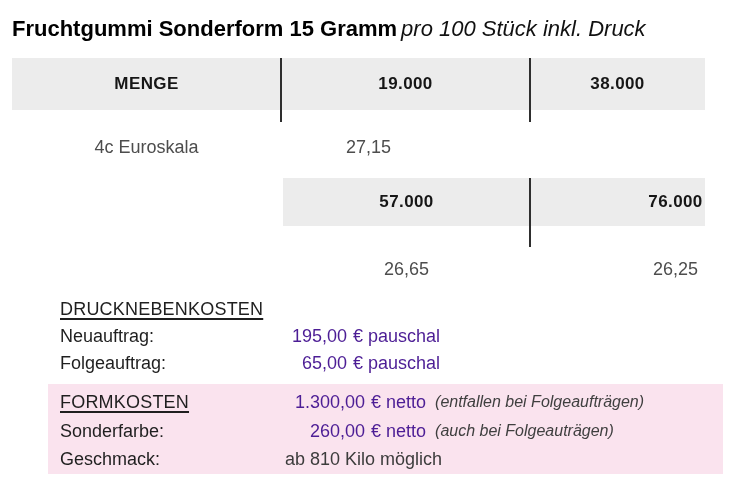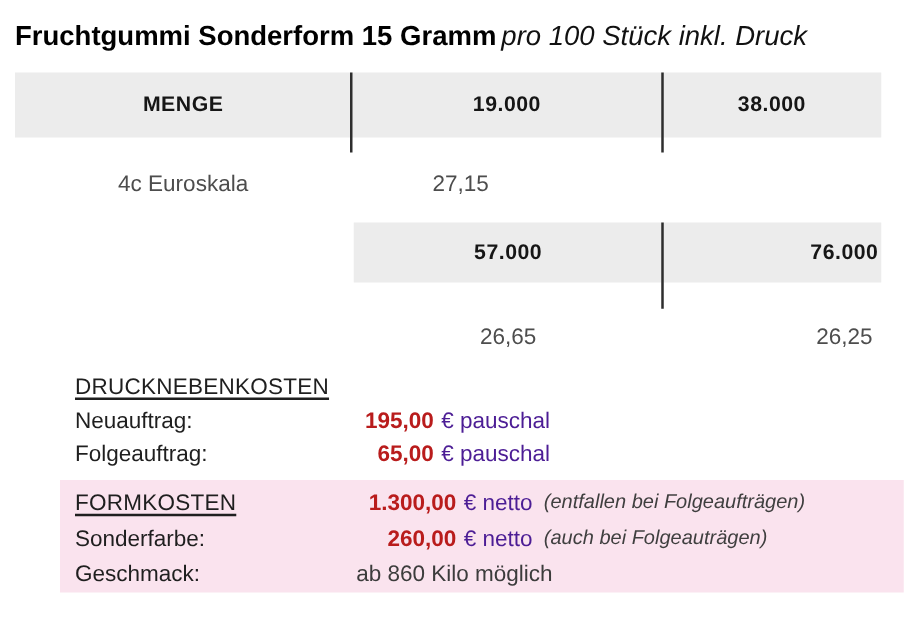--- a/index.html
+++ b/index.html
@@ -59,21 +59,21 @@
   }
   .cost-heading{
     line-height:27px;
     text-decoration:underline;
     text-underline-offset:3px;
     text-decoration-thickness:1.5px;
     letter-spacing:0.2px;
   }
   .cost-row{display:flex;line-height:27px;}
   .cost-label{width:225px;flex:none;}
-  .amount{display:inline-block;text-align:right;color:#b91c1c;font-weight:bold;}
+  .amount{display:inline-block;text-align:right;color:#4c1d95;}
   .amount-sm{width:62px;}
   .amount-lg{width:80px;}
   .unit{color:#4c1d95;padding-left:6px;}
   .note{font-style:italic;font-size:16px;color:#3f3f3f;padding-left:9px;}
 
   
   .highlight{
     position:absolute;left:48px;top:384px;width:675px;height:90px;
     background:var(--highlight-bg);
     padding:4px 0 0 12px;
@@ -142,17 +142,17 @@
       <span class="note">(entfallen bei Folgeaufträgen)</span>
     </div>
     <div class="cost-row">
       <span class="cost-label">Sonderfarbe:</span>
       <span class="amount amount-lg">260,00</span>
       <span class="unit">€ netto</span>
       <span class="note">(auch bei Folgeauträgen)</span>
     </div>
     <div class="cost-row">
       <span class="cost-label">Geschmack:</span>
-      <span class="plain-value">ab 860 Kilo möglich</span>
+      <span class="plain-value">ab 810 Kilo möglich</span>
     </div>
   </div>
 
 </div>
 
 </body></html>

